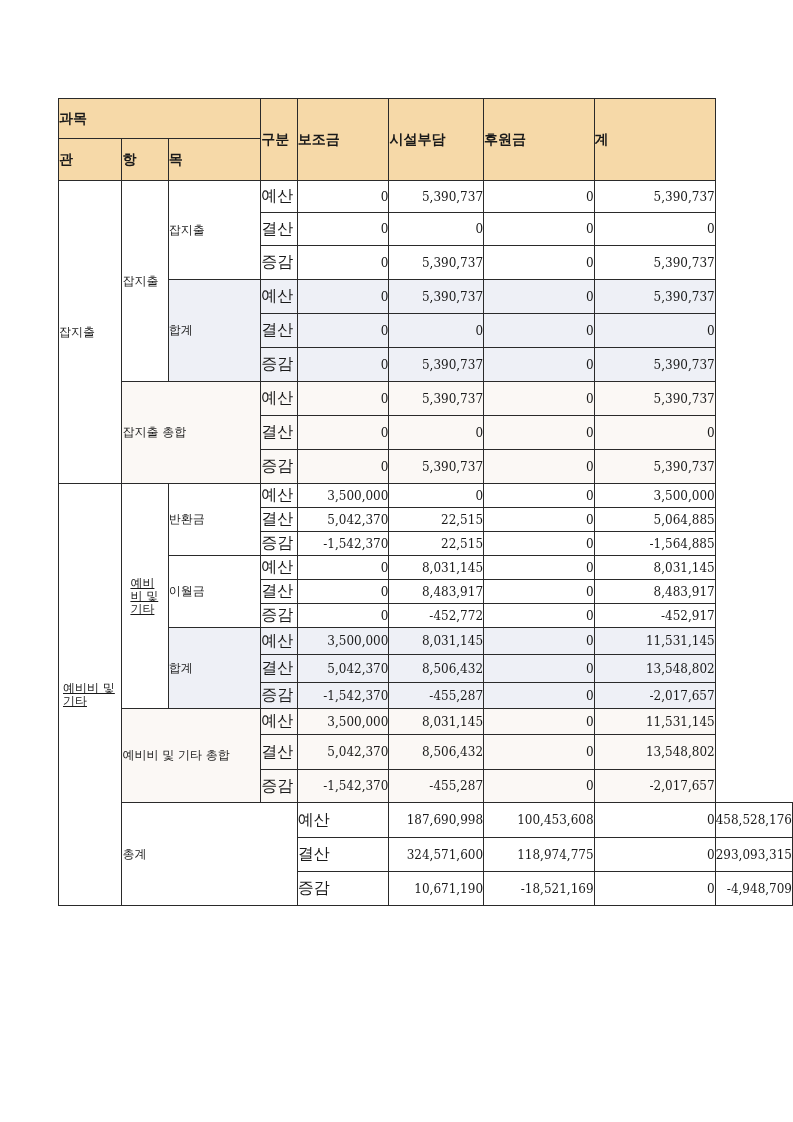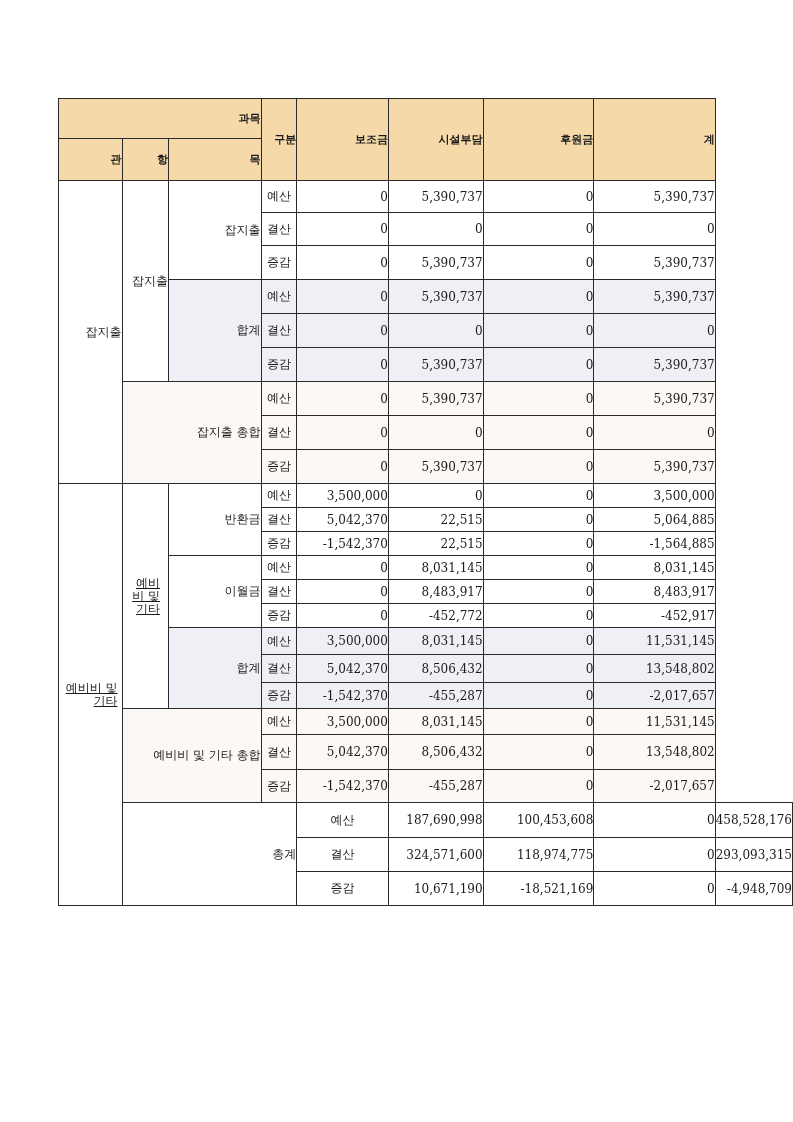--- a/index.html
+++ b/index.html
@@ -5,23 +5,23 @@
     html, body { margin: 0; padding: 0; background: #ffffff; }
     body { width: 793px; height: 1122px; position: relative; font-family: "DejaVu Sans", sans-serif; color: #1a1a1a; }
     table.budget {
       position: absolute; left: 58px; top: 98px;
       border-collapse: collapse; table-layout: fixed;
       font-size: 12px;
     }
     table.budget td, table.budget th {
       border: 1px solid #2a2a2a; padding: 0; overflow: hidden; white-space: nowrap;
     }
-    th { background: #f6d9a8; font-weight: bold; font-size: 11px; text-align: right; vertical-align: middle; }
-    td.lbl { text-align: right; vertical-align: middle; font-size: 12px; }
-    td.kind { text-align: center; vertical-align: middle; font-size: 12px; }
+    th { background: #f6d9a8; font-weight: bold; font-size: 14px; text-align: left; vertical-align: middle; }
+    td.lbl { text-align: left; vertical-align: middle; font-size: 12px; }
+    td.kind { text-align: left; vertical-align: middle; font-size: 16px; }
     td.num { text-align: right; padding-right: 2px; font-family: "DejaVu Serif", serif; font-size: 12px; vertical-align: middle; }
     .shade-blue { background: #eef0f6; }
     .shade-warm { background: #fbf8f5; }
     .bold { font-weight: normal; font-size: 13px; }
     .wrap { white-space: normal !important; line-height: 13px; text-decoration: underline; }
   </style>
 </head>
 <body>
 
 <table class="budget">

